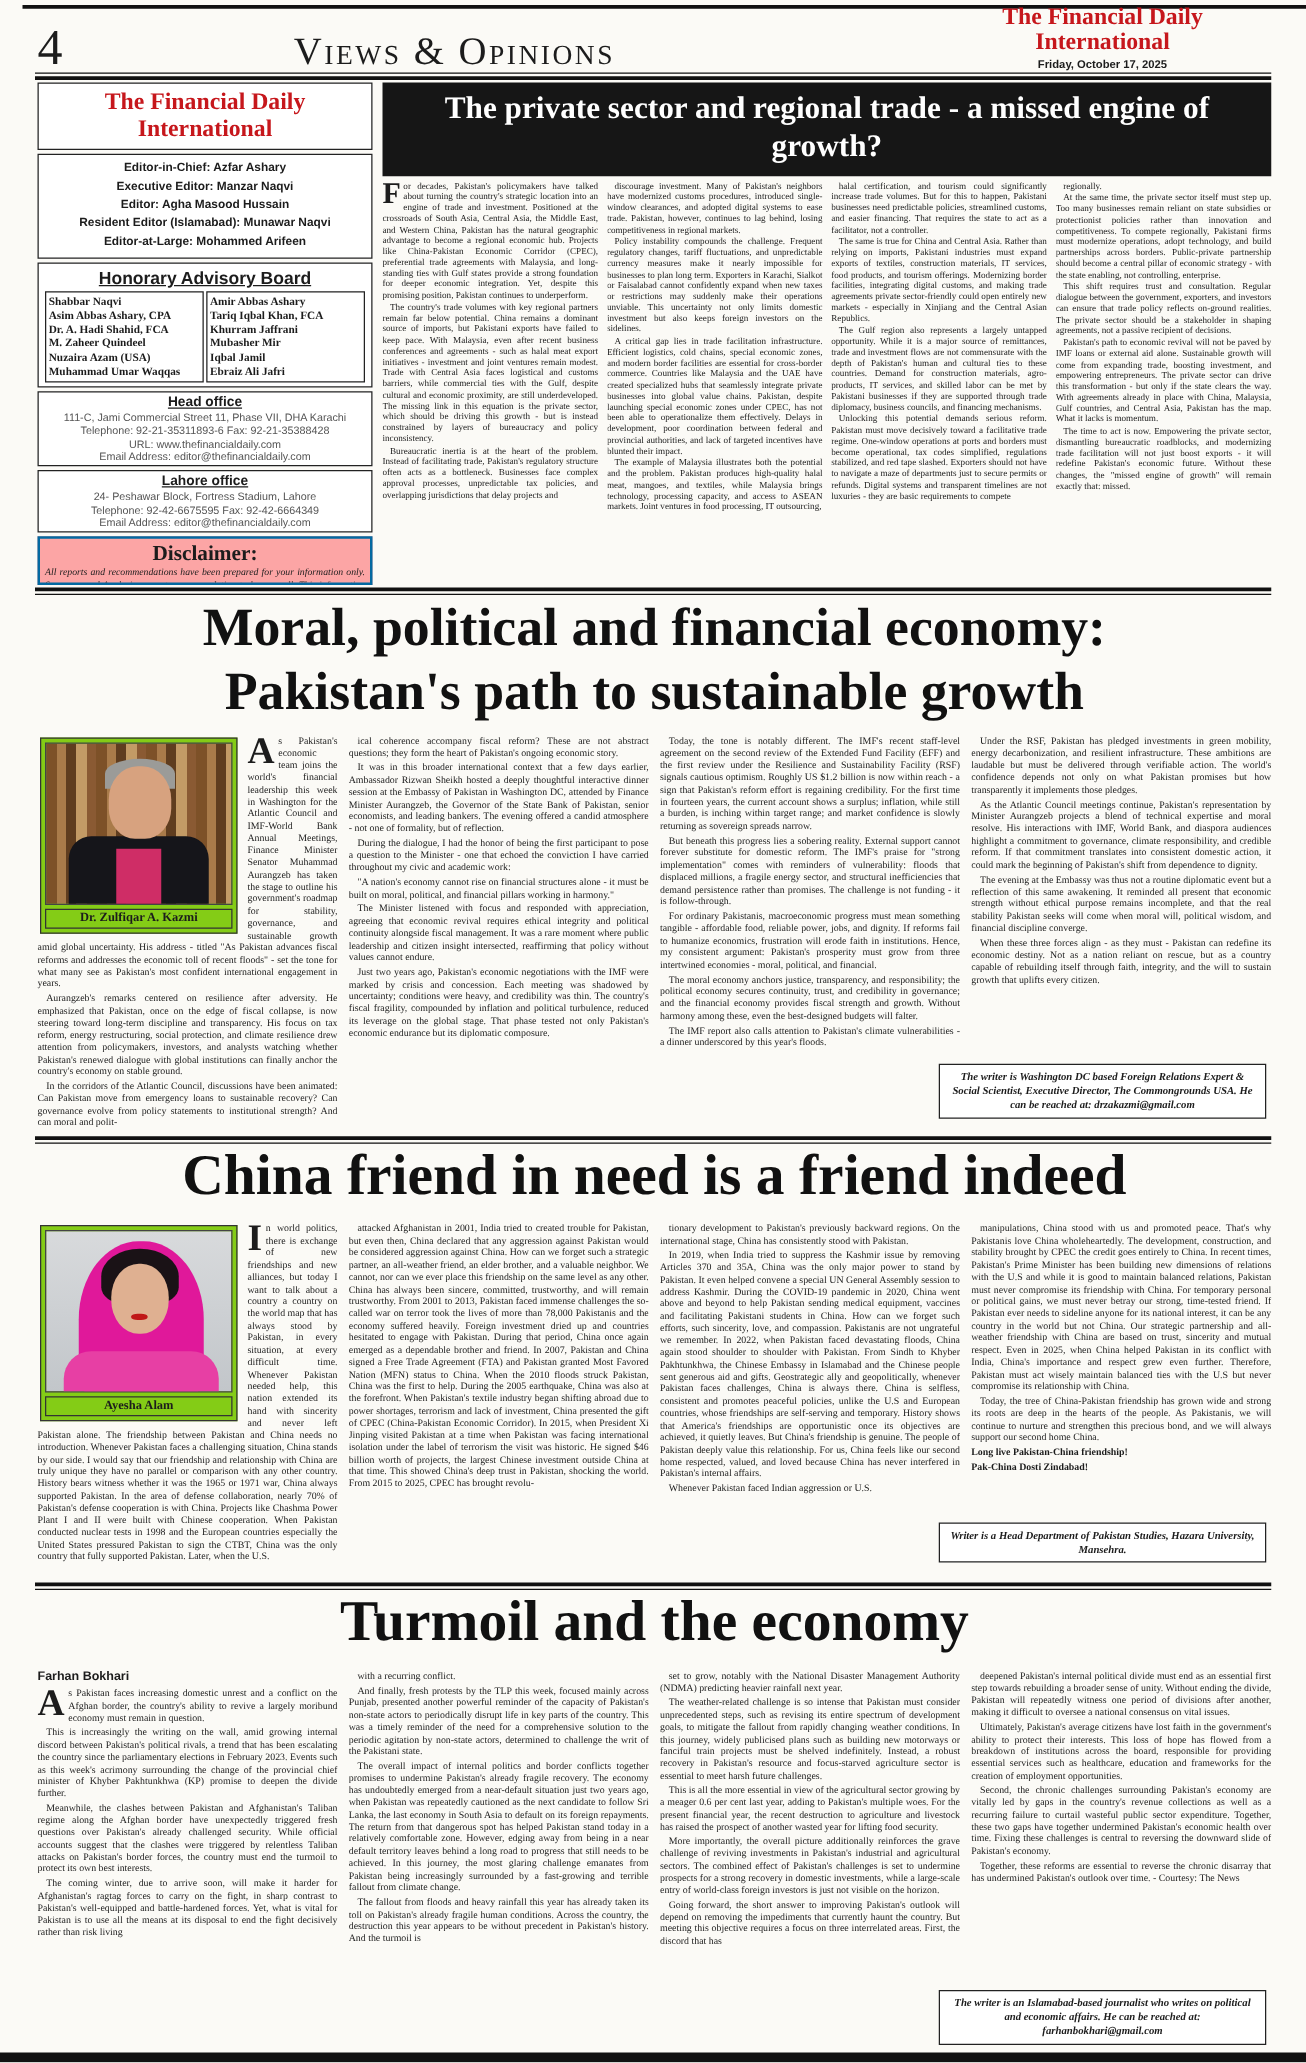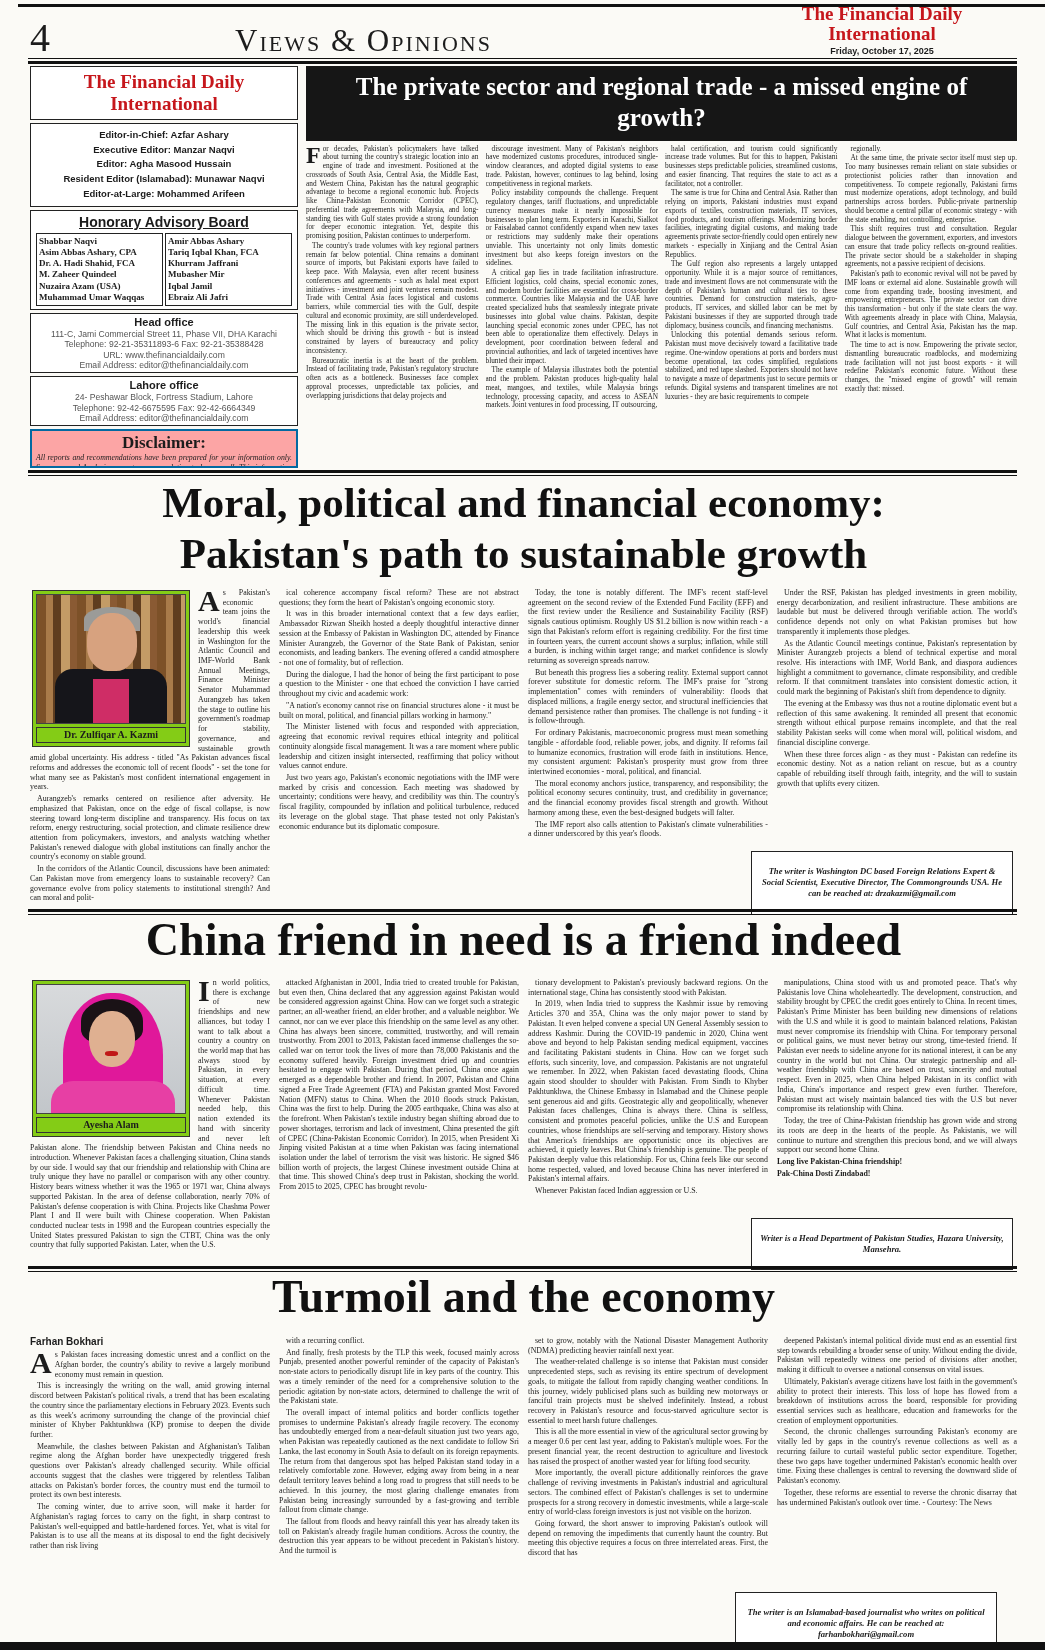--- a/index.html
+++ b/index.html
@@ -16,21 +16,21 @@
   
   .top-section{position:absolute;left:30px;right:28px;top:66px;height:402px;display:flex;gap:8px;}
   
   .masthead{width:268px;display:flex;flex-direction:column;gap:3px;font-family:"Liberation Sans",sans-serif;}
   .mh-box{border:1px solid #222;background:#fff;padding:2px 4px;}
   .mh-title{color:#c6171c;font-family:"Liberation Serif",serif;font-weight:bold;font-size:19px;text-align:center;padding:4px 2px;}
   .mh-editors{font-size:9.5px;font-weight:bold;text-align:center;line-height:1.55;padding:4px 2px;}
   .mh-adv-title{font-size:14px;font-weight:bold;text-align:center;text-decoration:underline;margin:1px 0 2px;}
   .mh-adv-cols{display:flex;}
   .mh-adv-col{flex:1;border:1px solid #222;margin:1px;padding:2px;font-size:9px;font-weight:bold;text-align:left;line-height:1.25;font-family:Liberation Serif, serif;}
-  .mh-office-title{font-size:11px;font-weight:bold;text-align:center;margin-bottom:1px;}
+  .mh-office-title{font-size:11px;font-weight:bold;text-align:center;text-decoration:underline;margin-bottom:1px;}
   .mh-office-lines{font-size:8.6px;color:#555;text-align:center;line-height:1.2;}
   .mh-disclaimer{border:2px solid #0369a1;background:#fca5a5;padding:2px 4px;flex:1;overflow:hidden;}
   .mh-disc-title{font-family:"Liberation Serif",serif;font-size:17px;font-weight:bold;text-align:center;}
   .mh-disc-text{font-family:"Liberation Serif",serif;font-style:italic;font-size:7.8px;line-height:1.25;text-align:justify;}
   .mh-box p, .mh-adv-col p, .mh-office-lines p{margin:0;}
   
   .article1{flex:1;display:flex;flex-direction:column;}
   .a1-band{background:#161616;color:#fff;text-align:center;font-weight:bold;font-size:25px;line-height:1.25;padding:5px 18px 7px;}
   .a1-cols{display:flex;gap:7px;margin-top:4px;flex:1;overflow:hidden;}
   .a1-cols .col{flex:1;overflow:hidden;font-size:7.3px;line-height:1.2;text-align:justify;}
@@ -39,21 +39,21 @@
   .a1-cols p.dropcap::first-letter{float:left;font-size:24px;line-height:0.8;font-weight:bold;padding:1px 2px 0 0;}
   
   .section-rule{position:absolute;left:28px;right:28px;border-top:3px solid #111;border-bottom:1px solid #111;height:2px;}
   .big-headline{position:absolute;left:30px;right:28px;text-align:center;font-weight:bold;color:#111;}
   .body-cols{position:absolute;left:30px;right:28px;display:flex;gap:9px;}
   .body-cols .col{flex:1;overflow:hidden;font-size:7.9px;line-height:1.23;text-align:justify;}
   .body-cols p{margin:0 0 2px;text-indent:7px;}
   .body-cols p.dropcap{text-indent:0;}
   .body-cols p.dropcap::first-letter{float:left;font-size:30px;line-height:0.8;font-weight:bold;padding:1px 3px 0 0;}
   .slogan{font-weight:bold;text-indent:0 !important;}
-  .bio-box{position:absolute;border:1px solid #222;background:#fff;padding:14px 6px;font-weight:bold;font-style:italic;font-size:8.6px;line-height:1.3;text-align:center;width:248px;}
+  .bio-box{position:absolute;border:1px solid #222;background:#fff;padding:4px 6px;font-weight:bold;font-style:italic;font-size:8.6px;line-height:1.3;text-align:center;width:248px;}
   .byline{font-family:"Liberation Sans",sans-serif;font-weight:bold;font-size:10px;text-align:left;margin:2px 0 8px;text-indent:0 !important;}
   
   .photo-frame{float:left;width:150px;margin:2px 8px 3px 2px;border:1px solid #333;background:#84cc16;padding:3px;}
   .photo-inner{position:relative;height:128px;border:1px solid #444;overflow:hidden;}
   .photo-caption{border:1px solid #333;margin-top:3px;text-align:center;font-weight:bold;font-size:10px;padding:1px 0;}
   
   .ph-kazmi{background:repeating-linear-gradient(90deg,#7d5128 0 9px,#a97b4a 9px 16px,#5f3d1f 16px 24px,#c39b66 24px 33px,#8a5a33 33px 40px);}
   .ph-kazmi .jacket{position:absolute;left:18px;right:18px;bottom:-8px;height:62px;background:#15151a;border-radius:18px 18px 0 0;}
   .ph-kazmi .shirt{position:absolute;left:56px;right:56px;bottom:-4px;height:48px;background:#cf2d66;}
   .ph-kazmi .head{position:absolute;left:50px;top:18px;width:50px;height:58px;background:#d7a27f;border-radius:46% 46% 42% 42%;}
@@ -146,21 +146,21 @@
             <p>The country's trade volumes with key regional partners remain far below potential. China remains a dominant source of imports, but Pakistani exports have failed to keep pace. With Malaysia, even after recent business conferences and agreements - such as halal meat export initiatives - investment and joint ventures remain modest. Trade with Central Asia faces logistical and customs barriers, while commercial ties with the Gulf, despite cultural and economic proximity, are still underdeveloped. The missing link in this equation is the private sector, which should be driving this growth - but is instead constrained by layers of bureaucracy and policy inconsistency.</p>
             <p>Bureaucratic inertia is at the heart of the problem. Instead of facilitating trade, Pakistan's regulatory structure often acts as a bottleneck. Businesses face complex approval processes, unpredictable tax policies, and overlapping jurisdictions that delay projects and</p>
           </div>
         <div class="col">
             <p>discourage investment. Many of Pakistan's neighbors have modernized customs procedures, introduced single-window clearances, and adopted digital systems to ease trade. Pakistan, however, continues to lag behind, losing competitiveness in regional markets.</p>
             <p>Policy instability compounds the challenge. Frequent regulatory changes, tariff fluctuations, and unpredictable currency measures make it nearly impossible for businesses to plan long term. Exporters in Karachi, Sialkot or Faisalabad cannot confidently expand when new taxes or restrictions may suddenly make their operations unviable. This uncertainty not only limits domestic investment but also keeps foreign investors on the sidelines.</p>
             <p>A critical gap lies in trade facilitation infrastructure. Efficient logistics, cold chains, special economic zones, and modern border facilities are essential for cross-border commerce. Countries like Malaysia and the UAE have created specialized hubs that seamlessly integrate private businesses into global value chains. Pakistan, despite launching special economic zones under CPEC, has not been able to operationalize them effectively. Delays in development, poor coordination between federal and provincial authorities, and lack of targeted incentives have blunted their impact.</p>
             <p>The example of Malaysia illustrates both the potential and the problem. Pakistan produces high-quality halal meat, mangoes, and textiles, while Malaysia brings technology, processing capacity, and access to ASEAN markets. Joint ventures in food processing, IT outsourcing,</p>
           </div>
         <div class="col">
-            <p>halal certification, and tourism could significantly increase trade volumes. But for this to happen, Pakistani businesses steps predictable policies, streamlined customs, and easier financing. That requires the state to act as a facilitator, not a controller.</p>
+            <p>halal certification, and tourism could significantly increase trade volumes. But for this to happen, Pakistani businesses need predictable policies, streamlined customs, and easier financing. That requires the state to act as a facilitator, not a controller.</p>
             <p>The same is true for China and Central Asia. Rather than relying on imports, Pakistani industries must expand exports of textiles, construction materials, IT services, food products, and tourism offerings. Modernizing border facilities, integrating digital customs, and making trade agreements private sector-friendly could open entirely new markets - especially in Xinjiang and the Central Asian Republics.</p>
             <p>The Gulf region also represents a largely untapped opportunity. While it is a major source of remittances, trade and investment flows are not commensurate with the depth of Pakistan's human and cultural ties to these countries. Demand for construction materials, agro-products, IT services, and skilled labor can be met by Pakistani businesses if they are supported through trade diplomacy, business councils, and financing mechanisms.</p>
             <p>Unlocking this potential demands serious reform. Pakistan must move decisively toward a facilitative trade regime. One-window operations at ports and borders must become operational, tax codes simplified, regulations stabilized, and red tape slashed. Exporters should not have to navigate a maze of departments just to secure permits or refunds. Digital systems and transparent timelines are not luxuries - they are basic requirements to compete</p>
           </div>
         <div class="col">
             <p>regionally.</p>
             <p>At the same time, the private sector itself must step up. Too many businesses remain reliant on state subsidies or protectionist policies rather than innovation and competitiveness. To compete regionally, Pakistani firms must modernize operations, adopt technology, and build partnerships across borders. Public-private partnership should become a central pillar of economic strategy - with the state enabling, not controlling, enterprise.</p>
             <p>This shift requires trust and consultation. Regular dialogue between the government, exporters, and investors can ensure that trade policy reflects on-ground realities. The private sector should be a stakeholder in shaping agreements, not a passive recipient of decisions.</p>
             <p>Pakistan's path to economic revival will not be paved by IMF loans or external aid alone. Sustainable growth will come from expanding trade, boosting investment, and empowering entrepreneurs. The private sector can drive this transformation - but only if the state clears the way. With agreements already in place with China, Malaysia, Gulf countries, and Central Asia, Pakistan has the map. What it lacks is momentum.</p>
             <p>The time to act is now. Empowering the private sector, dismantling bureaucratic roadblocks, and modernizing trade facilitation will not just boost exports - it will redefine Pakistan's economic future. Without these changes, the "missed engine of growth" will remain exactly that: missed.</p>
@@ -280,16 +280,16 @@
         <p>More importantly, the overall picture additionally reinforces the grave challenge of reviving investments in Pakistan's industrial and agricultural sectors. The combined effect of Pakistan's challenges is set to undermine prospects for a strong recovery in domestic investments, while a large-scale entry of world-class foreign investors is just not visible on the horizon.</p>
         <p>Going forward, the short answer to improving Pakistan's outlook will depend on removing the impediments that currently haunt the country. But meeting this objective requires a focus on three interrelated areas. First, the discord that has</p>
       </div>
     <div class="col">
         <p>deepened Pakistan's internal political divide must end as an essential first step towards rebuilding a broader sense of unity. Without ending the divide, Pakistan will repeatedly witness one period of divisions after another, making it difficult to oversee a national consensus on vital issues.</p>
         <p>Ultimately, Pakistan's average citizens have lost faith in the government's ability to protect their interests. This loss of hope has flowed from a breakdown of institutions across the board, responsible for providing essential services such as healthcare, education and frameworks for the creation of employment opportunities.</p>
         <p>Second, the chronic challenges surrounding Pakistan's economy are vitally led by gaps in the country's revenue collections as well as a recurring failure to curtail wasteful public sector expenditure. Together, these two gaps have together undermined Pakistan's economic health over time. Fixing these challenges is central to reversing the downward slide of Pakistan's economy.</p>
         <p>Together, these reforms are essential to reverse the chronic disarray that has undermined Pakistan's outlook over time. - Courtesy: The News</p>
       </div>
   </div>
-  <div class="bio-box" style="top:1592px;right:48px;">The writer is an Islamabad-based journalist who writes on political and economic affairs. He can be reached at: farhanbokhari@gmail.com</div>
+  <div class="bio-box" style="top:1592px;right:32px;">The writer is an Islamabad-based journalist who writes on political and economic affairs. He can be reached at: farhanbokhari@gmail.com</div>
 
   <div class="bottom-bar"></div>
 </div>
 
 </body></html>

